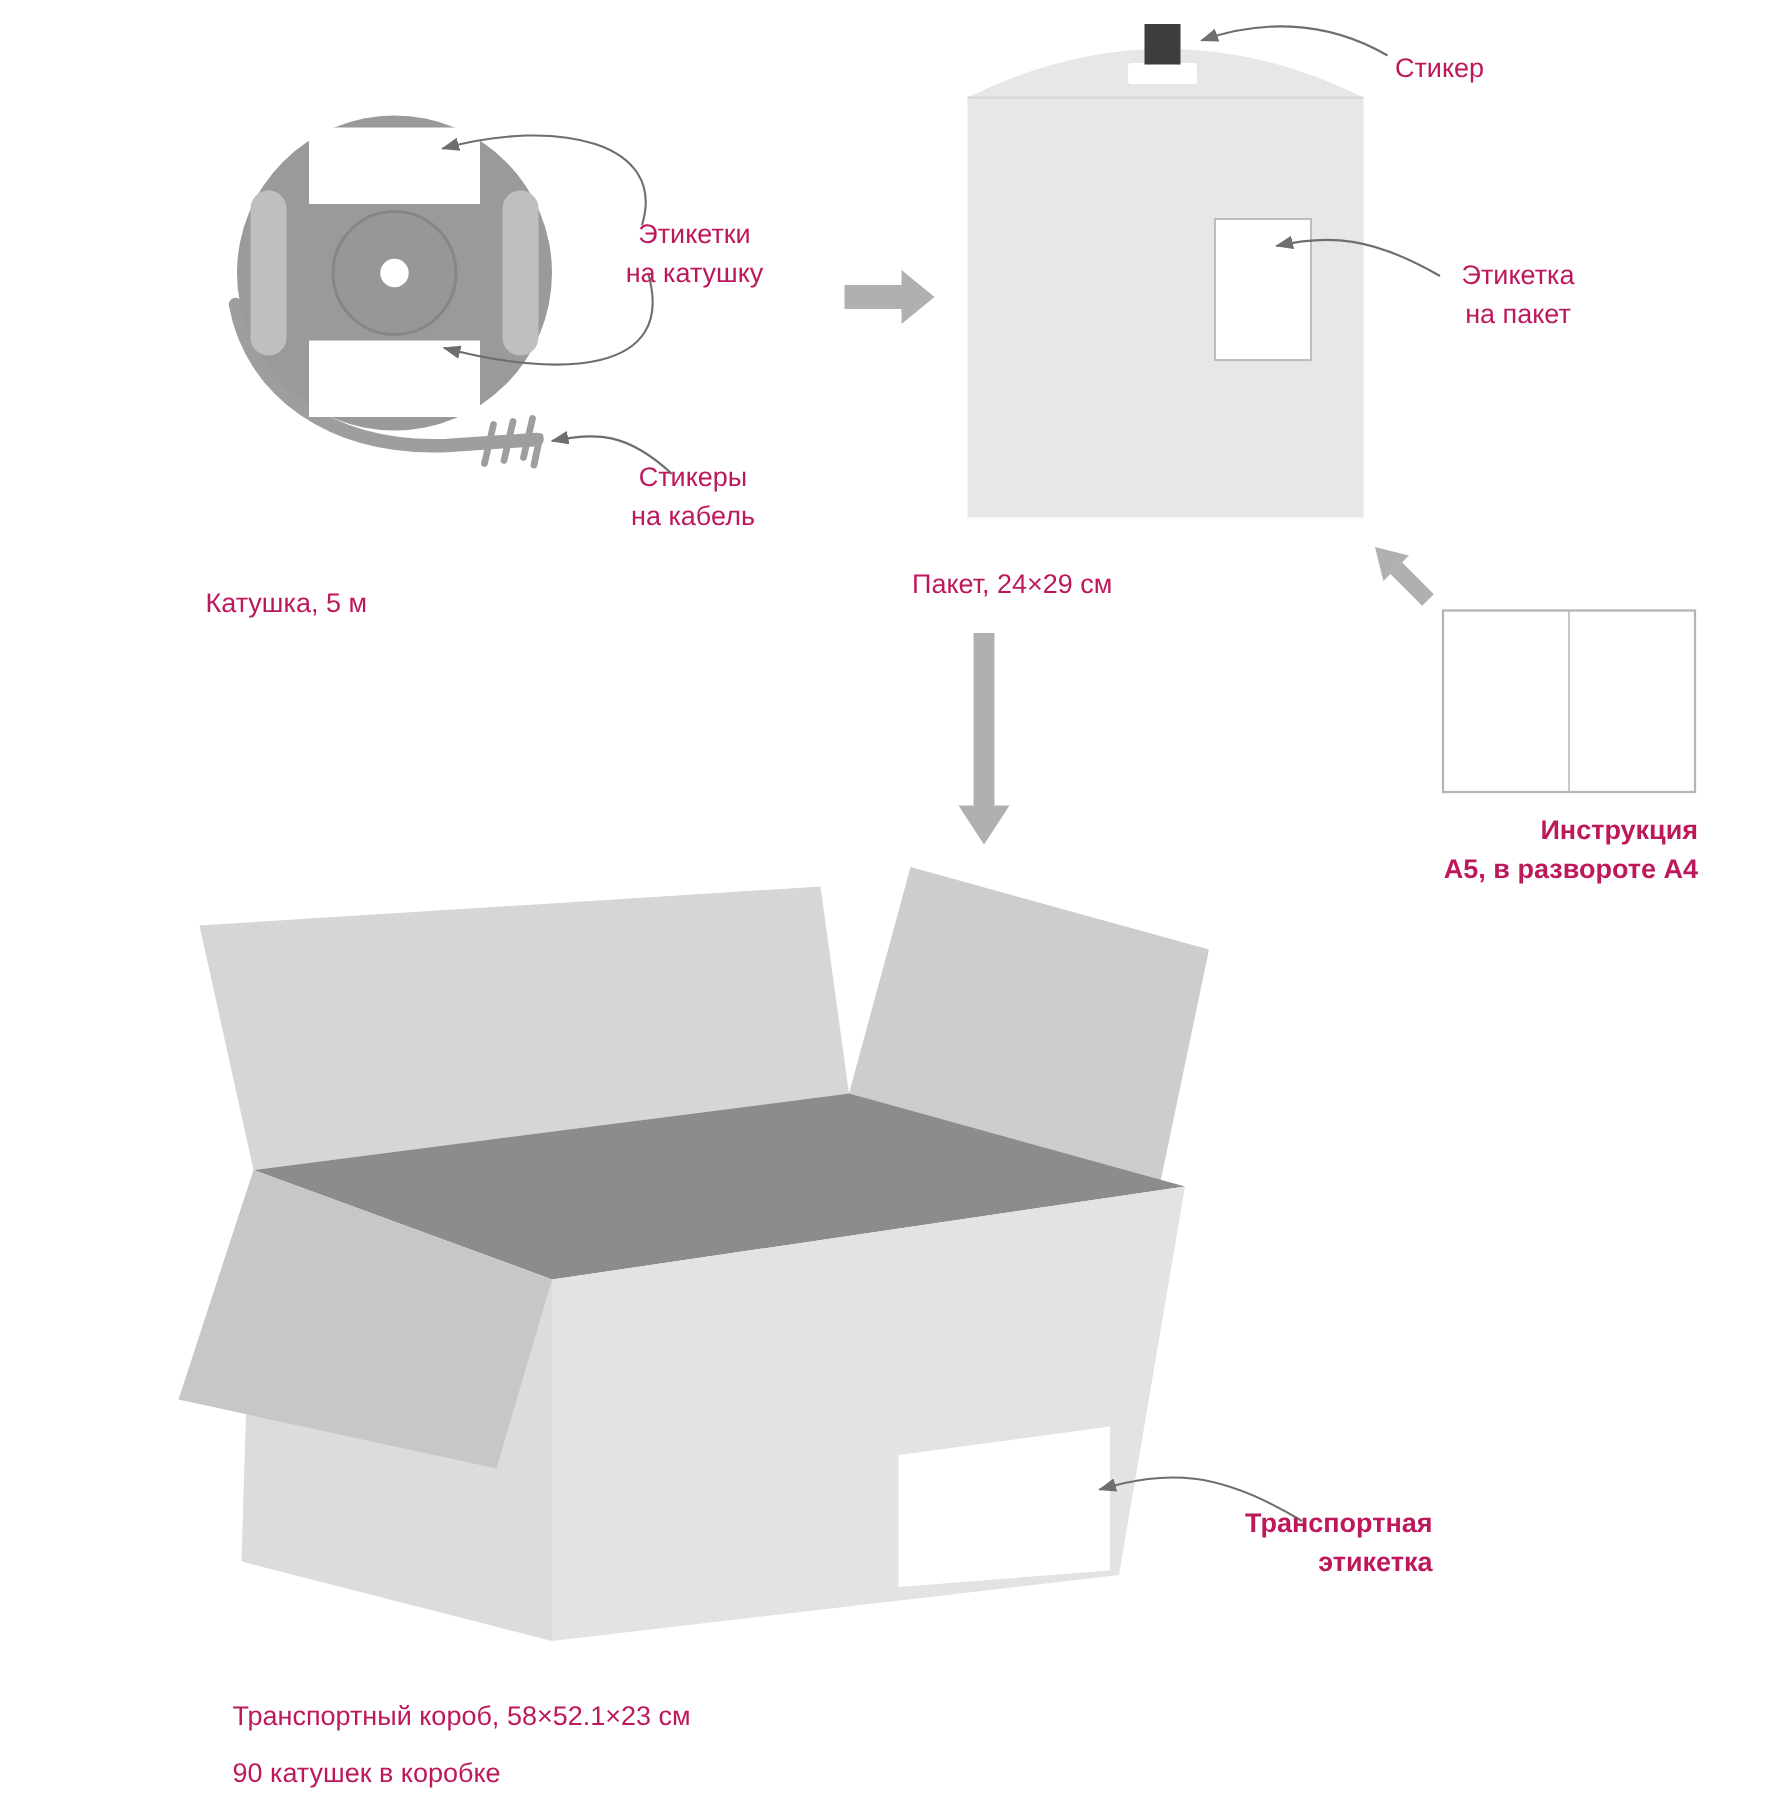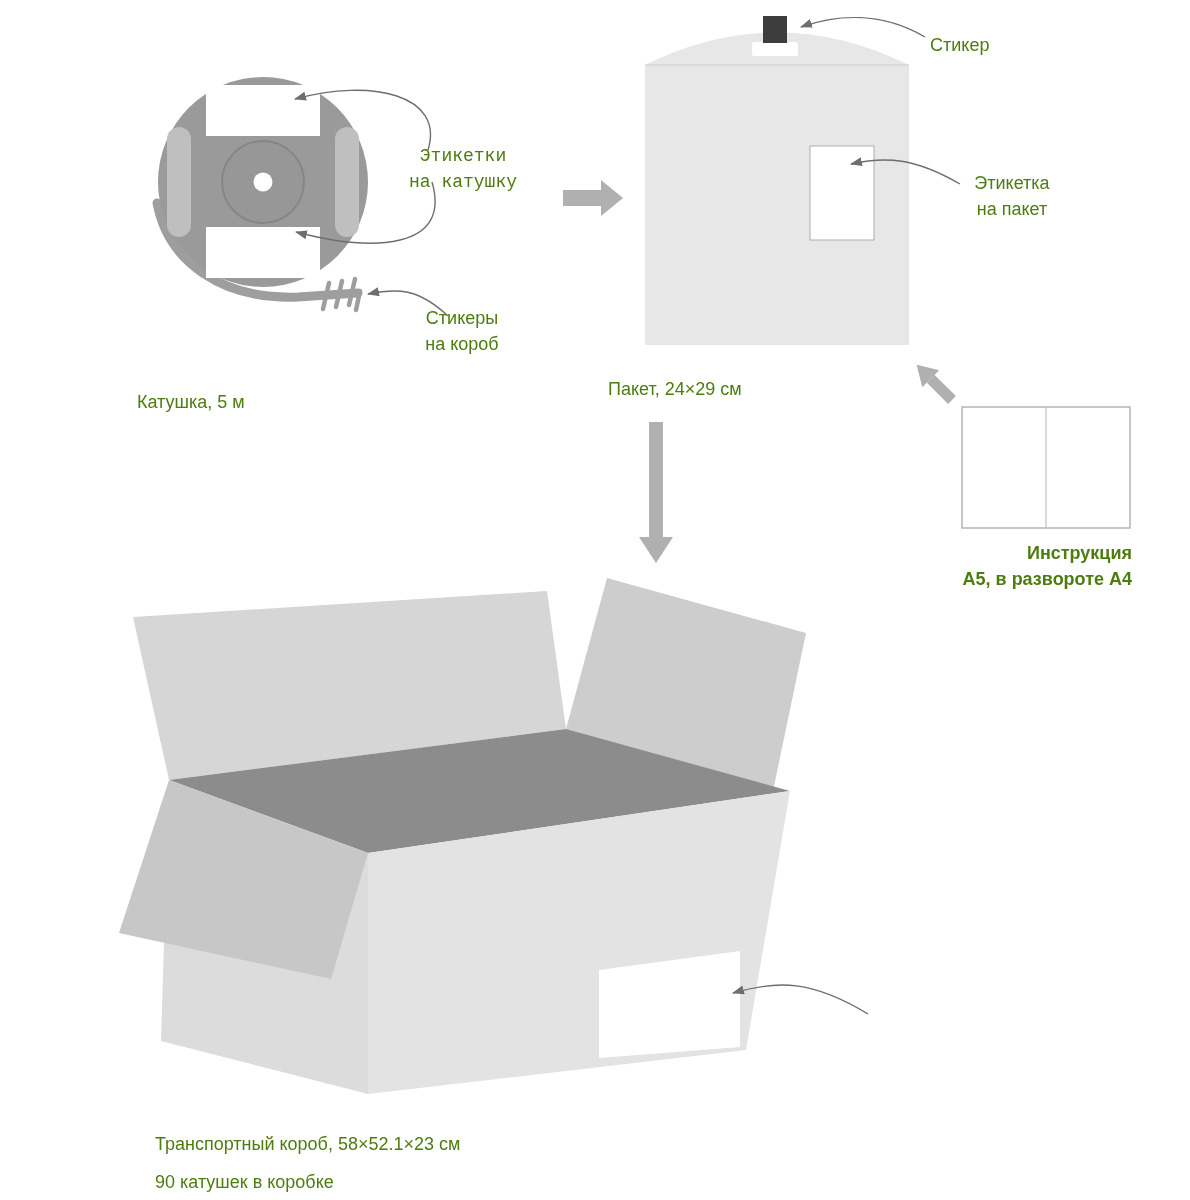--- a/index.html
+++ b/index.html
@@ -6,21 +6,21 @@
   .canvas{
     position:relative;
     width:1190px;height:1200px;
     background:#ffffff;
     font-family:"Liberation Sans", sans-serif;
     overflow:hidden;
   }
   svg.scene{position:absolute;left:0;top:0;}
   .lbl{
     position:absolute;
-    color:#4d7c0f;
+    color:#be185d;
     font-size:18px;
     line-height:1.42;
     white-space:pre-line;
   }
   .center{text-align:center;}
   .right{text-align:right;font-weight:bold;}
 </style>
 </head>
 <body>
 
@@ -96,36 +96,38 @@
       <polygon points="368,853 790,791 746,1050 368,1094" fill="#e3e3e3"></polygon>
 
       <polygon points="169,780 368,853 331,979 119,933" fill="#c7c7c7"></polygon>
 
       <polygon points="599,970 740,951 740,1047 599,1058" fill="#ffffff"></polygon>
     </g>
 
     <path d="M 868,1014 C 812,980 778,980 733,993" fill="none" stroke="#6e6e6e" stroke-width="1.4" marker-end="url(#ah)"></path>
   </svg>
 
-  <div class="lbl center" style="left:393px;top:144px;width:140px;font-family:Liberation Mono, monospace;">Этикетки
+  <div class="lbl center" style="left:393px;top:144px;width:140px;">Этикетки
 на катушку</div>
 
   <div class="lbl center" style="left:392px;top:306px;width:140px;">Стикеры
-на короб</div>
+на кабель</div>
 
   <div class="lbl" style="left:137px;top:377px;margin-top:13px;">Катушка, 5 м</div>
 
   <div class="lbl" style="left:930px;top:33px;">Стикер</div>
 
   <div class="lbl center" style="left:942px;top:171px;width:140px;">Этикетка
 на пакет</div>
 
   <div class="lbl" style="left:608px;top:377px;text-align:center;">Пакет, 24×29 см</div>
 
   <div class="lbl right" style="left:940px;top:541px;width:192px;">Инструкция
 А5, в развороте А4</div>
 
+  <div class="lbl right" style="left:795px;top:1003px;width:160px;">Транспортная
+этикетка</div>
 
   <div class="lbl" style="left:155px;top:1132px;">Транспортный короб, 58×52.1×23 см</div>
 
   <div class="lbl" style="left:155px;top:1170px;">90 катушек в коробке</div>
 
 </div>
 
 </body></html>

